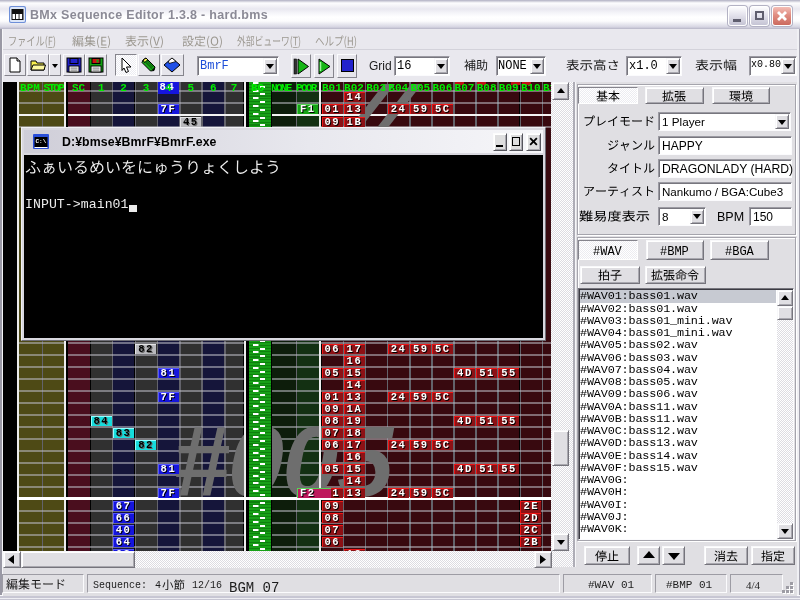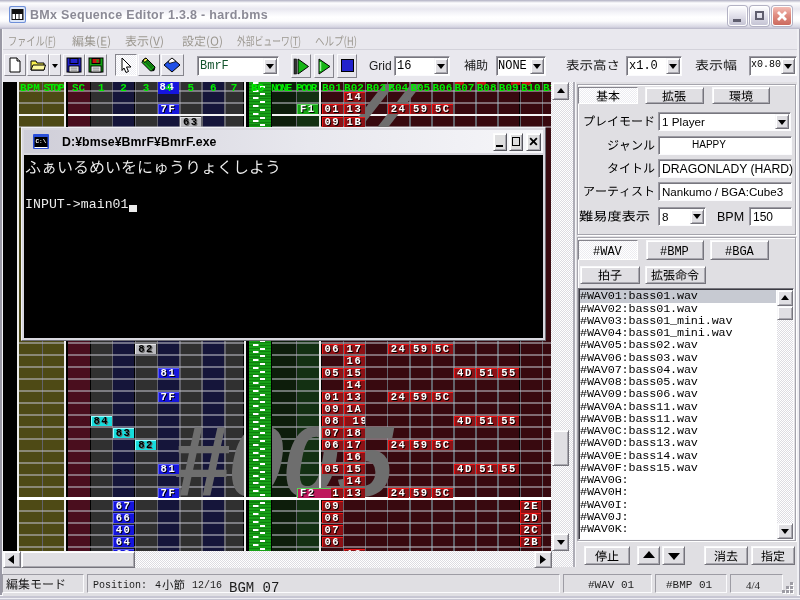--- a/index.html
+++ b/index.html
@@ -90,21 +90,21 @@
       <path d="M2 3 L5 1 L14 10 L13 13.5 L9.5 14 L1 5.5 Z" fill="#19a919" stroke="#000"></path>
       <path d="M2 3 L5 1 L7 3 L3.5 5.5 Z" fill="#f7ef4e" stroke="#000"></path>
       <path d="M12.5 13.6 L14 10 L11 12.8 Z" fill="#000"></path>
       <path d="M4 4.5 L11 11.5 M5.5 3.5 L12 10" stroke="#0d6b0d" stroke-width="1.2"></path>
     </svg></div>
 <div class="a" style="left:160.5px;top:54px;width:23px;height:22px;background:#e6e5eb;border:1px solid;border-color:#fbfbfd #85848c #85848c #fbfbfd"><svg width="18" height="16" viewBox="0 0 18 16" style="margin:2px 0 0 1px">
       <path d="M9 1 L17 8 L9 15 L1 8 Z" fill="#1f50e8" stroke="#000"></path>
       <path d="M5.5 4 L9 1 L13 4.5 L6 6.5 Z" fill="#fff" stroke="#000" stroke-width="0.8"></path>
     </svg></div>
 <div class="a sunk" style="left:197px;top:56px;width:82px;height:20px"></div>
-<div class="a mono" style="left:200px;top:59px;font-size:12px;color:#14532d">BmrF</div>
+<div class="a mono" style="left:200px;top:59px;font-size:12px;color:#1d4ed8">BmrF</div>
 <div class="a raised" style="left:263px;top:58px;width:14px;height:16px"></div>
 <div class="a dar" style="left:266px;top:64.0px"></div>
 <div class="a" style="left:291px;top:54px;width:20px;height:24px;background:#e6e5eb;border:1px solid;border-color:#fbfbfd #85848c #85848c #fbfbfd"><svg width="16" height="17" viewBox="0 0 16 17" style="margin:3px 0 0 1px">
       <rect x="1" y="1" width="2.6" height="15" fill="#333" stroke="#000" stroke-width="0.6"></rect>
       <path d="M5 1 L15.5 8.5 L5 16 Z" fill="#16b616" stroke="#000"></path>
     </svg></div>
 <div class="a" style="left:314px;top:54px;width:20px;height:24px;background:#e6e5eb;border:1px solid;border-color:#fbfbfd #85848c #85848c #fbfbfd"><svg width="16" height="17" viewBox="0 0 16 17" style="margin:3px 0 0 1px">
       <path d="M3 1 L14 8.5 L3 16 Z" fill="#16b616" stroke="#000"></path>
       <path d="M4.5 4 L4.5 13" stroke="#9cf59c" stroke-width="1.5"></path>
     </svg></div>
@@ -214,21 +214,21 @@
 <div style="position:absolute;left:14.5px;top:415.3px;width:535.0px;height:2.4px;background:#fff"></div>
 <div style="position:absolute;left:155.1px;top:0.0px;width:21.6px;height:12.3px;background:#1515dd;color:#fff;font-family:'Liberation Mono',monospace;font-weight:bold;font-size:10.5px;line-height:11px;letter-spacing:1.5px;padding-left:2px">84</div>
 <div style="position:absolute;left:341.1px;top:10.3px;width:21.0px;height:10.0px;background:#8d1115;border-top:1.6px solid #ef1515;border-left:1.6px solid #ef1515;color:#fff;font-family:'Liberation Mono',monospace;font-weight:bold;font-size:10.5px;line-height:8px;letter-spacing:1.5px;padding-left:2px;overflow:hidden;text-shadow:1px 1px 0 #000">14</div>
 <div style="position:absolute;left:319.0px;top:22.3px;width:21.0px;height:10.0px;background:#8d1115;border-top:1.6px solid #ef1515;border-left:1.6px solid #ef1515;color:#fff;font-family:'Liberation Mono',monospace;font-weight:bold;font-size:10.5px;line-height:8px;letter-spacing:1.5px;padding-left:2px;overflow:hidden;text-shadow:1px 1px 0 #000">01</div>
 <div style="position:absolute;left:341.1px;top:22.3px;width:21.0px;height:10.0px;background:#8d1115;border-top:1.6px solid #ef1515;border-left:1.6px solid #ef1515;color:#fff;font-family:'Liberation Mono',monospace;font-weight:bold;font-size:10.5px;line-height:8px;letter-spacing:1.5px;padding-left:2px;overflow:hidden;text-shadow:1px 1px 0 #000">13</div>
 <div style="position:absolute;left:385.3px;top:22.3px;width:21.0px;height:10.0px;background:#8d1115;border-top:1.6px solid #ef1515;border-left:1.6px solid #ef1515;color:#fff;font-family:'Liberation Mono',monospace;font-weight:bold;font-size:10.5px;line-height:8px;letter-spacing:1.5px;padding-left:2px;overflow:hidden;text-shadow:1px 1px 0 #000">24</div>
 <div style="position:absolute;left:407.4px;top:22.3px;width:21.0px;height:10.0px;background:#8d1115;border-top:1.6px solid #ef1515;border-left:1.6px solid #ef1515;color:#fff;font-family:'Liberation Mono',monospace;font-weight:bold;font-size:10.5px;line-height:8px;letter-spacing:1.5px;padding-left:2px;overflow:hidden;text-shadow:1px 1px 0 #000">59</div>
 <div style="position:absolute;left:429.5px;top:22.3px;width:21.0px;height:10.0px;background:#8d1115;border-top:1.6px solid #ef1515;border-left:1.6px solid #ef1515;color:#fff;font-family:'Liberation Mono',monospace;font-weight:bold;font-size:10.5px;line-height:8px;letter-spacing:1.5px;padding-left:2px;overflow:hidden;text-shadow:1px 1px 0 #000">5C</div>
 <div style="position:absolute;left:155.1px;top:22.3px;width:21.0px;height:10.0px;background:#1515dd;border-top:1.6px solid #5555ff;border-left:1.6px solid #5555ff;color:#fff;font-family:'Liberation Mono',monospace;font-weight:bold;font-size:10.5px;line-height:8px;letter-spacing:1.5px;padding-left:2px;overflow:hidden;text-shadow:1px 1px 0 #000">7F</div>
 <div style="position:absolute;left:294.5px;top:22.3px;width:21.0px;height:10.0px;background:#16a316;border-top:1.6px solid #55d555;border-left:1.6px solid #55d555;color:#fff;font-family:'Liberation Mono',monospace;font-weight:bold;font-size:10.5px;line-height:8px;letter-spacing:1.5px;padding-left:2px;overflow:hidden;text-shadow:1px 1px 0 #000">F1</div>
-<div style="position:absolute;left:177.5px;top:34.8px;width:21.0px;height:10.0px;background:#b9b9bd;border-top:1.6px solid #e3e3e5;border-left:1.6px solid #e3e3e5;color:#000;font-family:'Liberation Mono',monospace;font-weight:bold;font-size:10.5px;line-height:8px;letter-spacing:1.5px;padding-left:2px;overflow:hidden;text-shadow:1px 1px 0 #666">63</div>
+<div style="position:absolute;left:177.5px;top:34.8px;width:21.0px;height:10.0px;background:#b9b9bd;border-top:1.6px solid #e3e3e5;border-left:1.6px solid #e3e3e5;color:#000;font-family:'Liberation Mono',monospace;font-weight:bold;font-size:10.5px;line-height:8px;letter-spacing:1.5px;padding-left:2px;overflow:hidden;text-shadow:1px 1px 0 #666">45</div>
 <div style="position:absolute;left:319.0px;top:34.8px;width:21.0px;height:10.0px;background:#8d1115;border-top:1.6px solid #ef1515;border-left:1.6px solid #ef1515;color:#fff;font-family:'Liberation Mono',monospace;font-weight:bold;font-size:10.5px;line-height:8px;letter-spacing:1.5px;padding-left:2px;overflow:hidden;text-shadow:1px 1px 0 #000">09</div>
 <div style="position:absolute;left:341.1px;top:34.8px;width:21.0px;height:10.0px;background:#8d1115;border-top:1.6px solid #ef1515;border-left:1.6px solid #ef1515;color:#fff;font-family:'Liberation Mono',monospace;font-weight:bold;font-size:10.5px;line-height:8px;letter-spacing:1.5px;padding-left:2px;overflow:hidden;text-shadow:1px 1px 0 #000">1B</div>
 <div style="position:absolute;left:452.0px;top:0.0px;width:9.0px;height:2.5px;background:#c01015"></div>
 <div style="position:absolute;left:474.0px;top:0.0px;width:9.0px;height:2.5px;background:#c01015"></div>
 <div style="position:absolute;left:508.5px;top:0.0px;width:9.0px;height:2.5px;background:#c01015"></div>
 <div style="position:absolute;left:519.5px;top:0.0px;width:9.0px;height:2.5px;background:#c01015"></div>
 <div style="position:absolute;left:319.0px;top:262.3px;width:21.0px;height:10.0px;background:#8d1115;border-top:1.6px solid #ef1515;border-left:1.6px solid #ef1515;color:#fff;font-family:'Liberation Mono',monospace;font-weight:bold;font-size:10.5px;line-height:8px;letter-spacing:1.5px;padding-left:2px;overflow:hidden;text-shadow:1px 1px 0 #000">06</div>
 <div style="position:absolute;left:341.1px;top:262.3px;width:21.0px;height:10.0px;background:#8d1115;border-top:1.6px solid #ef1515;border-left:1.6px solid #ef1515;color:#fff;font-family:'Liberation Mono',monospace;font-weight:bold;font-size:10.5px;line-height:8px;letter-spacing:1.5px;padding-left:2px;overflow:hidden;text-shadow:1px 1px 0 #000">17</div>
 <div style="position:absolute;left:385.3px;top:262.3px;width:21.0px;height:10.0px;background:#8d1115;border-top:1.6px solid #ef1515;border-left:1.6px solid #ef1515;color:#fff;font-family:'Liberation Mono',monospace;font-weight:bold;font-size:10.5px;line-height:8px;letter-spacing:1.5px;padding-left:2px;overflow:hidden;text-shadow:1px 1px 0 #000">24</div>
 <div style="position:absolute;left:407.4px;top:262.3px;width:21.0px;height:10.0px;background:#8d1115;border-top:1.6px solid #ef1515;border-left:1.6px solid #ef1515;color:#fff;font-family:'Liberation Mono',monospace;font-weight:bold;font-size:10.5px;line-height:8px;letter-spacing:1.5px;padding-left:2px;overflow:hidden;text-shadow:1px 1px 0 #000">59</div>
@@ -241,21 +241,21 @@
 <div style="position:absolute;left:495.8px;top:286.3px;width:21.0px;height:10.0px;background:#8d1115;border-top:1.6px solid #ef1515;border-left:1.6px solid #ef1515;color:#fff;font-family:'Liberation Mono',monospace;font-weight:bold;font-size:10.5px;line-height:8px;letter-spacing:1.5px;padding-left:2px;overflow:hidden;text-shadow:1px 1px 0 #000">55</div>
 <div style="position:absolute;left:341.1px;top:298.3px;width:21.0px;height:10.0px;background:#8d1115;border-top:1.6px solid #ef1515;border-left:1.6px solid #ef1515;color:#fff;font-family:'Liberation Mono',monospace;font-weight:bold;font-size:10.5px;line-height:8px;letter-spacing:1.5px;padding-left:2px;overflow:hidden;text-shadow:1px 1px 0 #000">14</div>
 <div style="position:absolute;left:319.0px;top:310.3px;width:21.0px;height:10.0px;background:#8d1115;border-top:1.6px solid #ef1515;border-left:1.6px solid #ef1515;color:#fff;font-family:'Liberation Mono',monospace;font-weight:bold;font-size:10.5px;line-height:8px;letter-spacing:1.5px;padding-left:2px;overflow:hidden;text-shadow:1px 1px 0 #000">01</div>
 <div style="position:absolute;left:341.1px;top:310.3px;width:21.0px;height:10.0px;background:#8d1115;border-top:1.6px solid #ef1515;border-left:1.6px solid #ef1515;color:#fff;font-family:'Liberation Mono',monospace;font-weight:bold;font-size:10.5px;line-height:8px;letter-spacing:1.5px;padding-left:2px;overflow:hidden;text-shadow:1px 1px 0 #000">13</div>
 <div style="position:absolute;left:385.3px;top:310.3px;width:21.0px;height:10.0px;background:#8d1115;border-top:1.6px solid #ef1515;border-left:1.6px solid #ef1515;color:#fff;font-family:'Liberation Mono',monospace;font-weight:bold;font-size:10.5px;line-height:8px;letter-spacing:1.5px;padding-left:2px;overflow:hidden;text-shadow:1px 1px 0 #000">24</div>
 <div style="position:absolute;left:407.4px;top:310.3px;width:21.0px;height:10.0px;background:#8d1115;border-top:1.6px solid #ef1515;border-left:1.6px solid #ef1515;color:#fff;font-family:'Liberation Mono',monospace;font-weight:bold;font-size:10.5px;line-height:8px;letter-spacing:1.5px;padding-left:2px;overflow:hidden;text-shadow:1px 1px 0 #000">59</div>
 <div style="position:absolute;left:429.5px;top:310.3px;width:21.0px;height:10.0px;background:#8d1115;border-top:1.6px solid #ef1515;border-left:1.6px solid #ef1515;color:#fff;font-family:'Liberation Mono',monospace;font-weight:bold;font-size:10.5px;line-height:8px;letter-spacing:1.5px;padding-left:2px;overflow:hidden;text-shadow:1px 1px 0 #000">5C</div>
 <div style="position:absolute;left:319.0px;top:322.3px;width:21.0px;height:10.0px;background:#8d1115;border-top:1.6px solid #ef1515;border-left:1.6px solid #ef1515;color:#fff;font-family:'Liberation Mono',monospace;font-weight:bold;font-size:10.5px;line-height:8px;letter-spacing:1.5px;padding-left:2px;overflow:hidden;text-shadow:1px 1px 0 #000">09</div>
 <div style="position:absolute;left:341.1px;top:322.3px;width:21.0px;height:10.0px;background:#8d1115;border-top:1.6px solid #ef1515;border-left:1.6px solid #ef1515;color:#fff;font-family:'Liberation Mono',monospace;font-weight:bold;font-size:10.5px;line-height:8px;letter-spacing:1.5px;padding-left:2px;overflow:hidden;text-shadow:1px 1px 0 #000">1A</div>
 <div style="position:absolute;left:319.0px;top:334.3px;width:21.0px;height:10.0px;background:#8d1115;border-top:1.6px solid #ef1515;border-left:1.6px solid #ef1515;color:#fff;font-family:'Liberation Mono',monospace;font-weight:bold;font-size:10.5px;line-height:8px;letter-spacing:1.5px;padding-left:2px;overflow:hidden;text-shadow:1px 1px 0 #000">08</div>
-<div style="position:absolute;left:341.1px;top:334.3px;width:21.0px;height:10.0px;background:#8d1115;border-top:1.6px solid #ef1515;border-left:1.6px solid #ef1515;color:#fff;font-family:'Liberation Mono',monospace;font-weight:bold;font-size:10.5px;line-height:8px;letter-spacing:1.5px;padding-left:8px;overflow:hidden;text-shadow:1px 1px 0 #000">19</div>
+<div style="position:absolute;left:341.1px;top:334.3px;width:21.0px;height:10.0px;background:#8d1115;border-top:1.6px solid #ef1515;border-left:1.6px solid #ef1515;color:#fff;font-family:'Liberation Mono',monospace;font-weight:bold;font-size:10.5px;line-height:8px;letter-spacing:1.5px;padding-left:2px;overflow:hidden;text-shadow:1px 1px 0 #000">19</div>
 <div style="position:absolute;left:451.6px;top:334.3px;width:21.0px;height:10.0px;background:#8d1115;border-top:1.6px solid #ef1515;border-left:1.6px solid #ef1515;color:#fff;font-family:'Liberation Mono',monospace;font-weight:bold;font-size:10.5px;line-height:8px;letter-spacing:1.5px;padding-left:2px;overflow:hidden;text-shadow:1px 1px 0 #000">4D</div>
 <div style="position:absolute;left:473.7px;top:334.3px;width:21.0px;height:10.0px;background:#8d1115;border-top:1.6px solid #ef1515;border-left:1.6px solid #ef1515;color:#fff;font-family:'Liberation Mono',monospace;font-weight:bold;font-size:10.5px;line-height:8px;letter-spacing:1.5px;padding-left:2px;overflow:hidden;text-shadow:1px 1px 0 #000">51</div>
 <div style="position:absolute;left:495.8px;top:334.3px;width:21.0px;height:10.0px;background:#8d1115;border-top:1.6px solid #ef1515;border-left:1.6px solid #ef1515;color:#fff;font-family:'Liberation Mono',monospace;font-weight:bold;font-size:10.5px;line-height:8px;letter-spacing:1.5px;padding-left:2px;overflow:hidden;text-shadow:1px 1px 0 #000">55</div>
 <div style="position:absolute;left:319.0px;top:346.3px;width:21.0px;height:10.0px;background:#8d1115;border-top:1.6px solid #ef1515;border-left:1.6px solid #ef1515;color:#fff;font-family:'Liberation Mono',monospace;font-weight:bold;font-size:10.5px;line-height:8px;letter-spacing:1.5px;padding-left:2px;overflow:hidden;text-shadow:1px 1px 0 #000">07</div>
 <div style="position:absolute;left:341.1px;top:346.3px;width:21.0px;height:10.0px;background:#8d1115;border-top:1.6px solid #ef1515;border-left:1.6px solid #ef1515;color:#fff;font-family:'Liberation Mono',monospace;font-weight:bold;font-size:10.5px;line-height:8px;letter-spacing:1.5px;padding-left:2px;overflow:hidden;text-shadow:1px 1px 0 #000">18</div>
 <div style="position:absolute;left:319.0px;top:358.3px;width:21.0px;height:10.0px;background:#8d1115;border-top:1.6px solid #ef1515;border-left:1.6px solid #ef1515;color:#fff;font-family:'Liberation Mono',monospace;font-weight:bold;font-size:10.5px;line-height:8px;letter-spacing:1.5px;padding-left:2px;overflow:hidden;text-shadow:1px 1px 0 #000">06</div>
 <div style="position:absolute;left:341.1px;top:358.3px;width:21.0px;height:10.0px;background:#8d1115;border-top:1.6px solid #ef1515;border-left:1.6px solid #ef1515;color:#fff;font-family:'Liberation Mono',monospace;font-weight:bold;font-size:10.5px;line-height:8px;letter-spacing:1.5px;padding-left:2px;overflow:hidden;text-shadow:1px 1px 0 #000">17</div>
 <div style="position:absolute;left:385.3px;top:358.3px;width:21.0px;height:10.0px;background:#8d1115;border-top:1.6px solid #ef1515;border-left:1.6px solid #ef1515;color:#fff;font-family:'Liberation Mono',monospace;font-weight:bold;font-size:10.5px;line-height:8px;letter-spacing:1.5px;padding-left:2px;overflow:hidden;text-shadow:1px 1px 0 #000">24</div>
 <div style="position:absolute;left:407.4px;top:358.3px;width:21.0px;height:10.0px;background:#8d1115;border-top:1.6px solid #ef1515;border-left:1.6px solid #ef1515;color:#fff;font-family:'Liberation Mono',monospace;font-weight:bold;font-size:10.5px;line-height:8px;letter-spacing:1.5px;padding-left:2px;overflow:hidden;text-shadow:1px 1px 0 #000">59</div>
 <div style="position:absolute;left:429.5px;top:358.3px;width:21.0px;height:10.0px;background:#8d1115;border-top:1.6px solid #ef1515;border-left:1.6px solid #ef1515;color:#fff;font-family:'Liberation Mono',monospace;font-weight:bold;font-size:10.5px;line-height:8px;letter-spacing:1.5px;padding-left:2px;overflow:hidden;text-shadow:1px 1px 0 #000">5C</div>
@@ -366,21 +366,21 @@
 <svg style="position:absolute;left:579px;top:209.5px;overflow:visible" width="71.0" height="12" viewBox="0 -880 5000 1000" preserveAspectRatio="none">
     <path fill="#000" transform="scale(1,-1)" d="M798 830C783 777 758 703 734 649H624C646 705 665 765 681 824L612 840C580 714 529 587 468 498V597H74V387H234V325H76V267H234V251C234 235 233 217 231 199H42V138H216C194 75 143 12 33 -32C49 -45 70 -68 80 -83C177 -41 232 13 264 70C320 28 400 -36 435 -67L480 -5C449 17 339 93 288 126L291 138H495V199H302C303 216 304 233 304 250V267H471V325H304V387H468V466C483 454 501 439 510 430C522 446 533 464 544 483V-81H613V-28H963V41H806V180H945V245H806V382H945V446H806V581H951V649H804C827 698 850 758 870 812ZM336 840V747H210V840H144V747H47V686H144V619H210V686H336V619H402V686H497V747H402V840ZM134 544H237V441H134ZM300 544H405V441H300ZM613 382H738V245H613ZM613 446V581H738V446ZM613 180H738V41H613Z M1260 573H1754V473H1260ZM1260 731H1754V633H1260ZM1186 794V410H1297C1233 318 1137 235 1039 179C1056 167 1085 140 1098 126C1152 161 1208 206 1260 257H1399C1332 150 1232 55 1124 -6C1141 -18 1169 -45 1181 -60C1295 15 1408 127 1483 257H1618C1570 137 1493 31 1402 -38C1418 -49 1449 -73 1461 -85C1557 -6 1642 116 1696 257H1817C1801 85 1784 13 1763 -7C1753 -17 1744 -19 1726 -19C1708 -19 1662 -19 1613 -13C1625 -32 1632 -60 1633 -79C1683 -82 1732 -82 1757 -80C1786 -78 1806 -71 1826 -52C1856 -20 1876 66 1895 291C1897 302 1898 325 1898 325H1322C1345 352 1366 381 1384 410H1829V794Z M2386 647V560H2225V498H2386V332H2775V498H2937V560H2775V647H2701V560H2458V647ZM2701 498V392H2458V498ZM2758 206C2716 154 2658 112 2589 79C2521 113 2464 155 2425 206ZM2239 268V206H2391L2353 191C2393 134 2447 86 2511 47C2416 14 2309 -6 2200 -17C2212 -33 2227 -62 2232 -80C2358 -65 2480 -38 2587 7C2682 -37 2795 -66 2917 -82C2927 -63 2945 -33 2961 -17C2854 -6 2753 15 2667 46C2752 95 2822 160 2867 246L2820 271L2807 268ZM2121 741V452C2121 307 2114 103 2031 -40C2049 -48 2080 -68 2093 -81C2180 70 2193 297 2193 452V673H2943V741H2568V840H2491V741Z M3140 -10 3164 -80C3283 -50 3455 -7 3613 35L3605 102L3355 40V268C3412 304 3464 345 3505 386C3575 157 3705 -4 3918 -77C3929 -56 3951 -26 3968 -11C3855 23 3765 84 3697 166C3765 205 3847 260 3910 311L3851 357C3802 312 3725 256 3660 215C3625 267 3597 326 3576 391H3937V456H3536V547H3863V609H3536V691H3902V757H3536V840H3460V757H3100V691H3460V609H3145V547H3460V456H3063V391H3411C3311 308 3160 233 3028 196C3044 180 3066 153 3077 134C3142 156 3213 187 3281 224V22Z M4234 351C4191 238 4117 127 4035 56C4054 46 4088 24 4104 11C4183 88 4262 207 4311 330ZM4684 320C4756 224 4832 94 4859 10L4934 44C4904 129 4826 255 4753 349ZM4149 766V692H4853V766ZM4060 523V449H4461V19C4461 3 4455 -1 4437 -2C4418 -3 4352 -3 4284 0C4296 -23 4308 -56 4311 -79C4400 -79 4459 -78 4494 -66C4530 -53 4542 -31 4542 18V449H4941V523Z"></path>
   </svg>
 <div class="a" style="left:717px;top:210px;font-size:12.5px;color:#000">BPM</div>
 <div class="a sunk" style="left:658px;top:112px;width:133px;height:19px"></div>
 <div class="a mono" style="left:661px;top:115px;font-size:12px;color:#000"></div>
 <div class="a raised" style="left:775px;top:114px;width:14px;height:15px"></div>
 <div class="a dar" style="left:778px;top:119.5px"></div>
 <div class="a" style="left:662px;top:115px;font-size:11.7px;color:#000;white-space:nowrap">1 Player</div>
 <div class="a sunk" style="left:658px;top:136px;width:134px;height:18.5px"></div>
-<div class="a" style="left:692px;top:139px;font-size:10px;color:#000;white-space:nowrap">HAPPY</div>
+<div class="a" style="left:662px;top:139px;font-size:12px;color:#000;white-space:nowrap">HAPPY</div>
 <div class="a sunk" style="left:658px;top:159px;width:134px;height:18.5px"></div>
 <div class="a" style="left:662px;top:162px;font-size:12.2px;color:#000;white-space:nowrap">DRAGONLADY (HARD)</div>
 <div class="a sunk" style="left:658px;top:182px;width:134px;height:18.5px"></div>
 <div class="a" style="left:662px;top:185px;font-size:11.6px;color:#000;white-space:nowrap">Nankumo / BGA:Cube3</div>
 <div class="a sunk" style="left:658px;top:207px;width:48px;height:18.5px"></div>
 <div class="a mono" style="left:661px;top:210px;font-size:12px;color:#000"></div>
 <div class="a raised" style="left:690px;top:209px;width:14px;height:14.5px"></div>
 <div class="a dar" style="left:693px;top:214.25px"></div>
 <div class="a" style="left:662px;top:209.5px;font-size:11.7px;color:#000;white-space:nowrap">8</div>
 <div class="a sunk" style="left:749px;top:207px;width:43px;height:18.5px"></div>
@@ -444,21 +444,21 @@
   </svg>
 <div class="a" style="left:3px;top:568px;width:794px;height:28px;background:#e0dfe3"></div>
 <div class="a" style="left:2px;top:574px;width:82px;height:19px;border:1px solid;border-color:#9d9ca4 #fbfbfd #fbfbfd #9d9ca4"></div>
 <div class="a" style="left:87px;top:574px;width:473px;height:19px;border:1px solid;border-color:#9d9ca4 #fbfbfd #fbfbfd #9d9ca4"></div>
 <div class="a" style="left:563px;top:574px;width:89px;height:19px;border:1px solid;border-color:#9d9ca4 #fbfbfd #fbfbfd #9d9ca4"></div>
 <div class="a" style="left:655px;top:574px;width:72px;height:19px;border:1px solid;border-color:#9d9ca4 #fbfbfd #fbfbfd #9d9ca4"></div>
 <div class="a" style="left:730px;top:574px;width:53px;height:19px;border:1px solid;border-color:#9d9ca4 #fbfbfd #fbfbfd #9d9ca4"></div>
 <svg style="position:absolute;left:6px;top:578px;overflow:visible" width="60.0" height="12" viewBox="0 -880 5000 1000" preserveAspectRatio="none">
     <path fill="#1c1c1c" transform="scale(1,-1)" d="M392 779V713H943V779ZM89 268C77 181 59 91 26 30C42 24 70 11 82 3C113 67 137 163 150 258ZM283 256C307 198 326 122 330 72L383 89C368 49 348 11 323 -24C339 -31 367 -53 379 -66C440 18 470 125 485 228V-80H541V115H615V-71H666V115H744V-71H795V115H876V-8C876 -16 874 -18 866 -19C858 -19 838 -19 813 -18C821 -36 831 -62 834 -80C871 -80 898 -78 916 -68C935 -57 939 -38 939 -9V348H496L498 416H918V648H431V428C431 331 425 208 386 98C379 147 360 217 337 272ZM615 173H541V289H615ZM666 173V289H744V173ZM795 173V289H876V173ZM498 586H845V478H498ZM28 398 37 331 189 340V-80H254V344L329 350C337 326 343 303 346 285L403 309C392 365 355 453 318 520L265 499C279 472 293 442 305 412L171 405C236 490 309 604 364 698L302 726C276 672 239 606 200 543C186 563 168 585 148 607C184 663 226 746 261 815L196 840C176 784 140 707 108 649L76 680L37 633C83 590 134 531 163 485C143 454 123 426 104 401Z M1265 842C1221 750 1139 634 1027 546C1044 535 1069 513 1081 496C1115 524 1146 554 1174 585V290H1460V228H1054V165H1397C1301 92 1155 26 1029 -6C1046 -22 1067 -50 1079 -69C1207 -29 1357 47 1460 135V-79H1535V138C1637 52 1789 -23 1920 -61C1931 -42 1952 -15 1968 1C1842 31 1697 94 1601 165H1947V228H1535V290H1920V350H1552V419H1843V473H1552V540H1840V594H1552V660H1881V722H1551C1571 754 1592 792 1610 829L1526 840C1515 806 1494 760 1474 722H1281C1304 758 1325 793 1343 827ZM1480 540V473H1246V540ZM1480 594H1246V660H1480ZM1480 419V350H1246V419Z M2115 426V342C2143 344 2184 346 2209 346H2404V120C2404 38 2452 -15 2603 -15C2698 -15 2794 -11 2872 -5L2877 79C2791 69 2709 65 2614 65C2522 65 2487 95 2487 145V346H2826C2848 346 2884 346 2907 343V425C2885 423 2845 421 2824 421H2487V632H2747C2782 632 2805 631 2829 630V710C2807 708 2779 706 2747 706C2673 706 2342 706 2271 706C2237 706 2208 708 2181 710V630C2208 632 2237 632 2271 632H2404V421H2209C2183 421 2142 424 2115 426Z M3102 433V335C3133 338 3186 340 3241 340C3316 340 3715 340 3790 340C3835 340 3877 336 3897 335V433C3875 431 3839 428 3789 428C3715 428 3315 428 3241 428C3185 428 3132 431 3102 433Z M4656 720 4601 695C4634 650 4665 595 4690 543L4747 569C4724 616 4681 683 4656 720ZM4777 770 4722 744C4756 700 4788 647 4815 594L4871 622C4847 668 4803 735 4777 770ZM4305 75C4305 38 4303 -11 4299 -43H4395C4392 -11 4389 43 4389 75V404C4500 370 4673 303 4781 244L4816 329C4710 382 4521 453 4389 493V657C4389 687 4392 730 4396 761H4297C4303 730 4305 685 4305 657C4305 573 4305 131 4305 75Z"></path>
   </svg>
-<div class="a" style="left:93px;top:580px;font-family:'Liberation Mono',monospace;font-size:10px;letter-spacing:0;color:#1c1c1c">Position:</div>
+<div class="a" style="left:93px;top:580px;font-family:'Liberation Mono',monospace;font-size:10px;letter-spacing:0;color:#1c1c1c">Sequence:</div>
 <div class="a" style="left:155px;top:580px;font-family:'Liberation Mono',monospace;font-size:10px;letter-spacing:0;color:#1c1c1c">4</div>
 <svg style="position:absolute;left:162px;top:578.5px;overflow:visible" width="23.0" height="11.5" viewBox="0 -880 2000 1000" preserveAspectRatio="none">
     <path fill="#1c1c1c" transform="scale(1,-1)" d="M464 826V24C464 4 456 -2 436 -3C415 -4 343 -5 270 -2C282 -23 296 -59 301 -80C395 -81 457 -79 494 -66C530 -54 545 -31 545 24V826ZM705 571C791 427 872 240 895 121L976 154C950 274 865 458 777 598ZM202 591C177 457 121 284 32 178C53 169 86 151 103 138C194 249 253 430 286 577Z M1402 356V275H1190V356ZM1402 413H1190V491H1402ZM1311 167C1335 140 1360 109 1382 77L1190 49V216H1474V551H1119V38L1042 28L1054 -39C1153 -25 1288 -3 1420 18C1435 -8 1448 -32 1456 -53L1519 -20C1492 41 1431 131 1369 196ZM1558 551V-75H1629V482H1841V127C1841 113 1837 109 1821 108C1805 107 1751 107 1691 109C1701 89 1711 59 1715 39C1794 39 1844 39 1874 51C1905 63 1913 85 1913 125V551ZM1184 845C1152 756 1098 669 1036 610C1054 601 1085 580 1098 570C1130 603 1161 646 1189 693H1227C1249 652 1268 603 1275 570L1339 596C1333 622 1318 659 1300 693H1486V752H1221C1233 777 1244 802 1254 827ZM1578 845C1545 754 1484 670 1414 614C1432 605 1462 583 1476 571C1513 604 1549 646 1580 693H1650C1683 651 1714 601 1726 565L1792 592C1780 621 1756 659 1730 693H1948V752H1615C1628 776 1639 801 1649 827Z"></path>
   </svg>
 <div class="a" style="left:192px;top:580px;font-family:'Liberation Mono',monospace;font-size:10px;letter-spacing:0;color:#1c1c1c">12/16</div>
 <div class="a" style="left:229px;top:580px;font-family:'Liberation Mono',monospace;font-size:14px;letter-spacing:0;color:#1c1c1c">BGM 07</div>
 <div class="a" style="left:588px;top:579px;font-family:'Liberation Mono',monospace;font-size:10px;letter-spacing:0;color:#1c1c1c;font-size:11px">#WAV 01</div>
 <div class="a" style="left:666px;top:579px;font-family:'Liberation Mono',monospace;font-size:10px;letter-spacing:0;color:#1c1c1c;font-size:11px">#BMP 01</div>
 <div class="a" style="left:746px;top:579px;font-family:Liberation Serif, serif;font-size:10px;letter-spacing:0;color:#1c1c1c;font-size:11px">4/4</div>
 <div class="a" style="left:790px;top:590px;width:2.5px;height:2.5px;background:#9d9ca4;box-shadow:1px 1px 0 #fff"></div>

